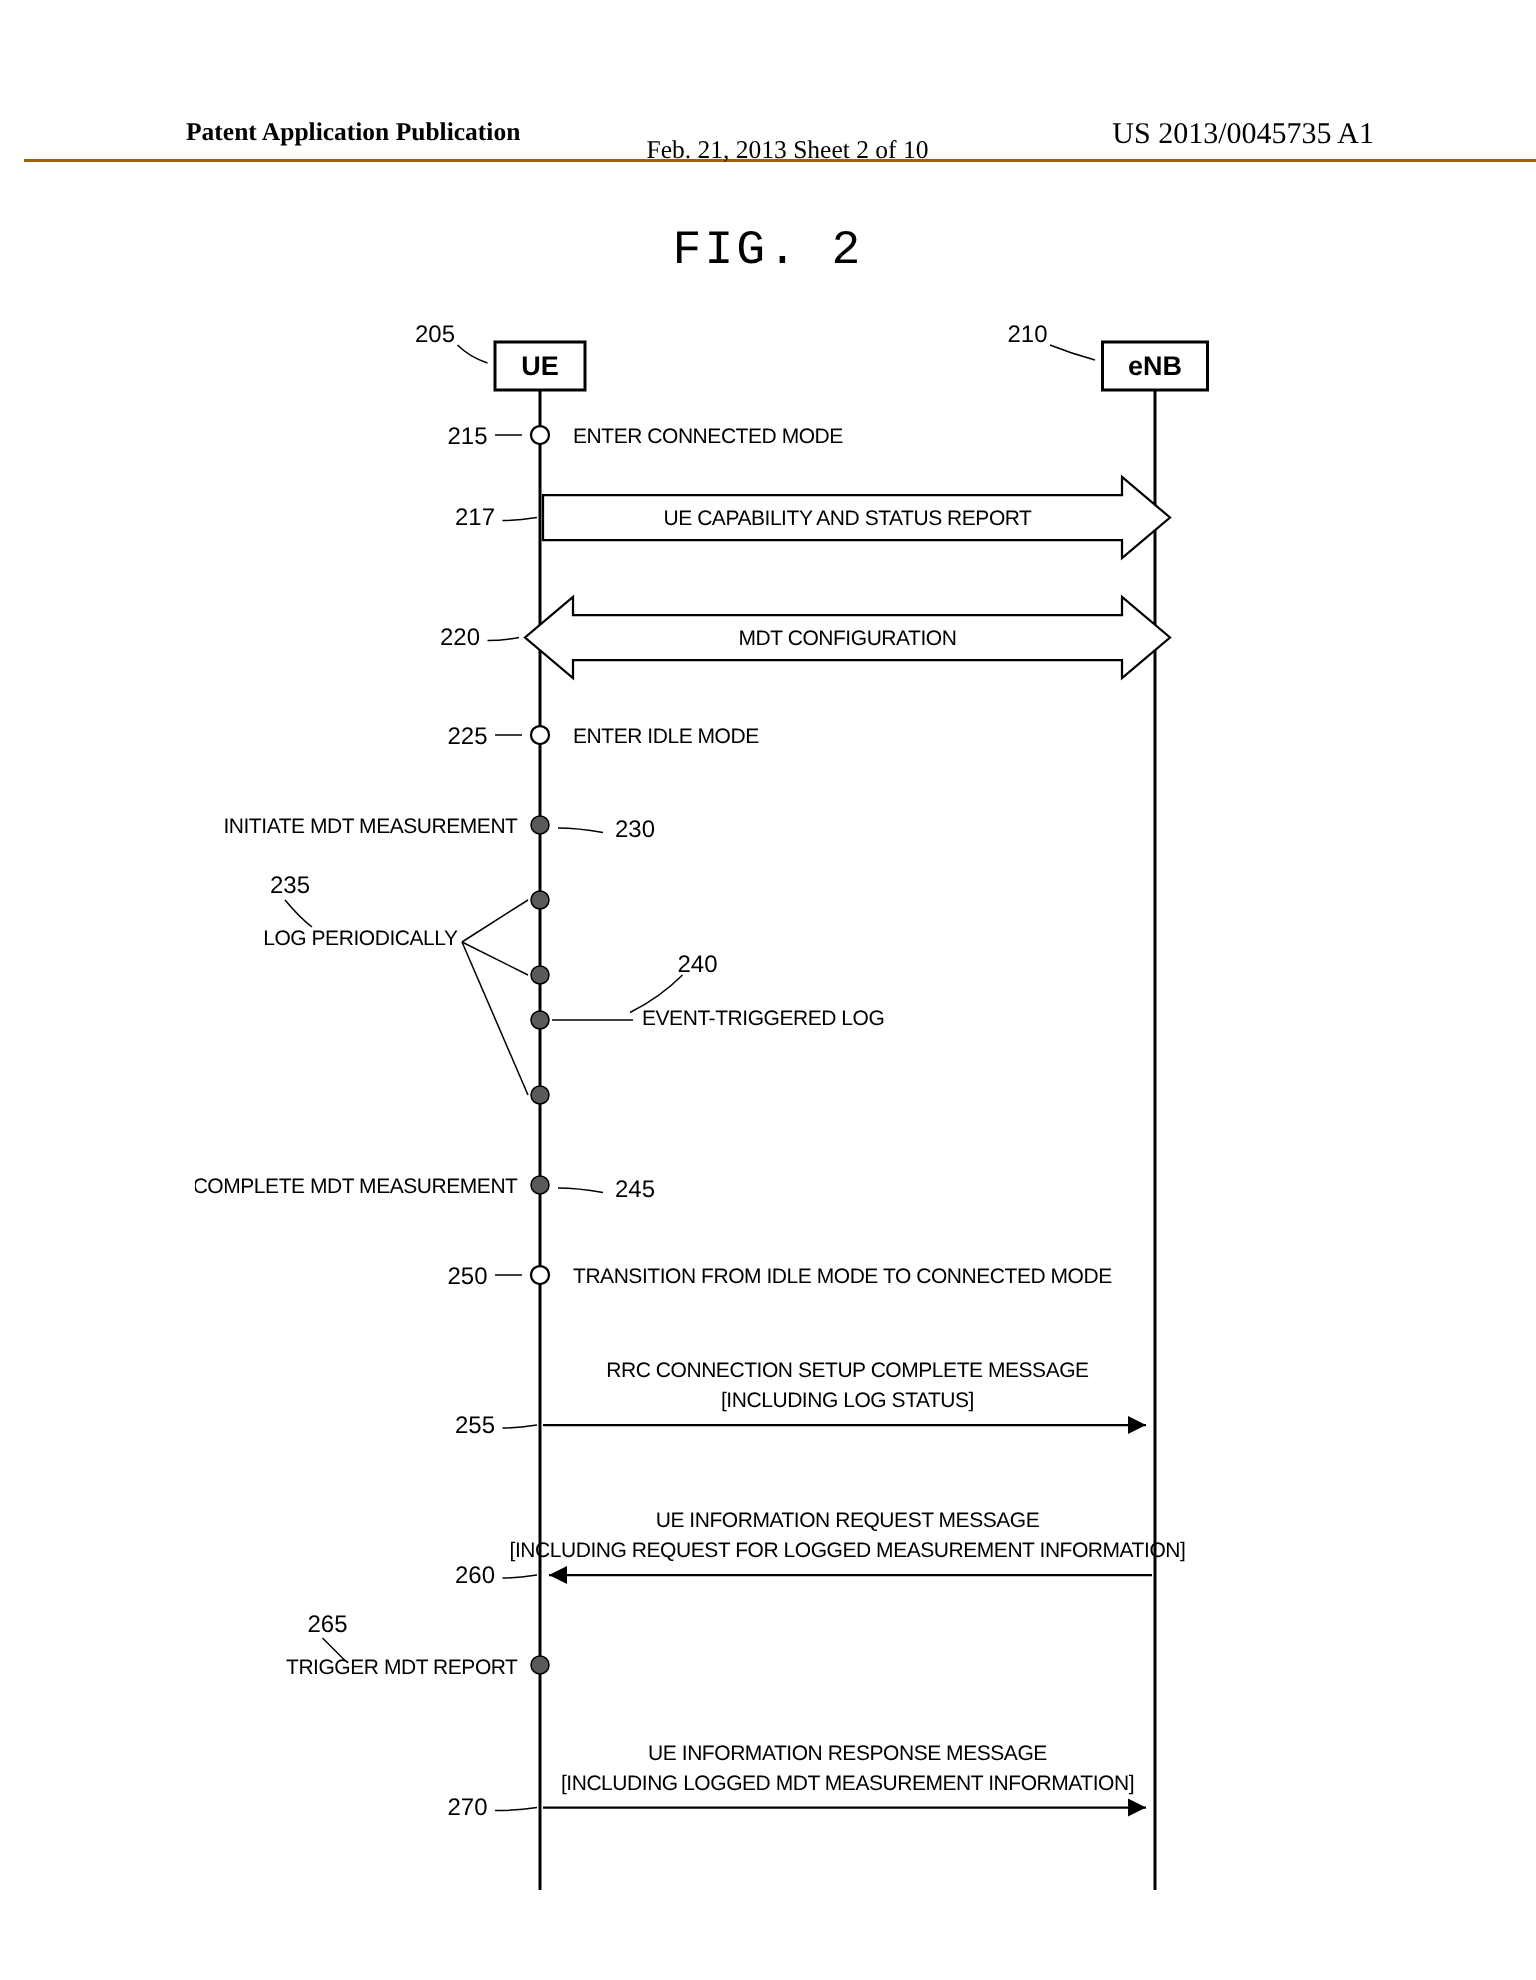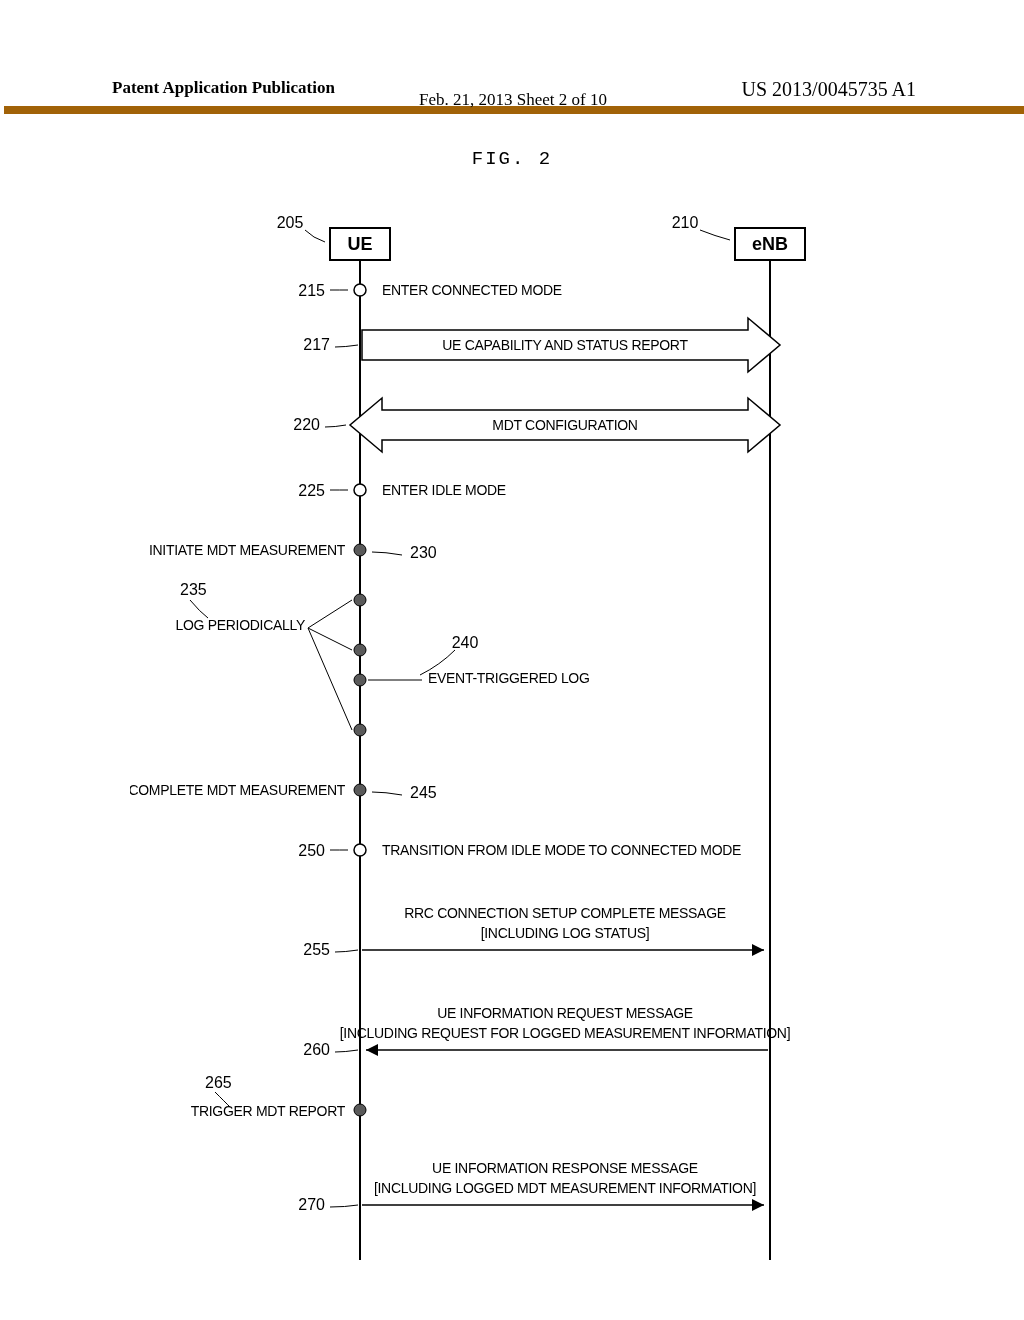--- a/index.html
+++ b/index.html
@@ -10,24 +10,24 @@
   }
   .page {
     position: relative;
     width: 1024px;
     height: 1320px;
     box-sizing: border-box;
   }
   .header {
     position: absolute;
     top: 82px;
-    left: 4px;
+    left: 16px;
     right: 0;
     height: 24px;
-    border-bottom: 8px solid #a16207;
+    border-bottom: 2px solid #a16207;
   }
   .hdr-left {
     position: absolute;
     left: 108px;
     top: -4px;
     font-weight: bold;
     font-size: 17px;
   }
   .hdr-mid {
     position: absolute;
@@ -41,21 +41,21 @@
     right: 108px;
     top: -4px;
     font-size: 20px;
   }
   .fig-title {
     position: absolute;
     top: 148px;
     left: 0; right: 0;
     text-align: center;
     font-family: "Courier New", monospace;
-    font-size: 19px;
+    font-size: 32px;
     letter-spacing: 2px;
   }
   svg.diagram {
     position: absolute;
     top: 200px;
     left: 130px;
     width: 760px;
     height: 1100px;
   }
   text.lbl {

